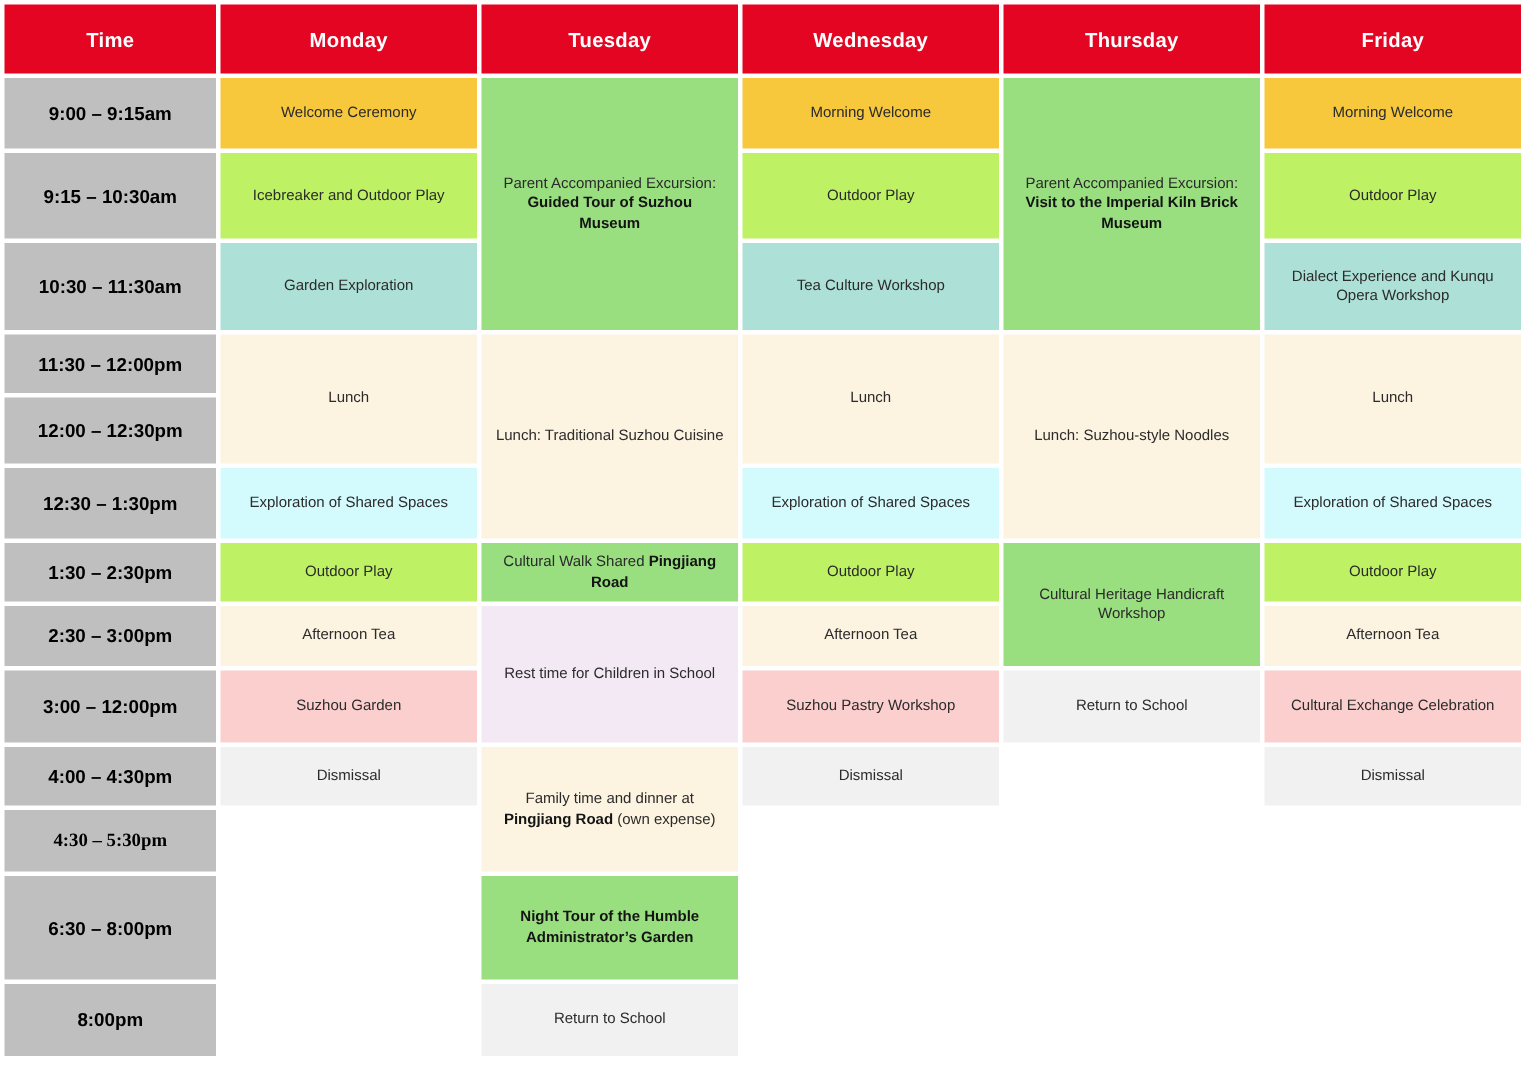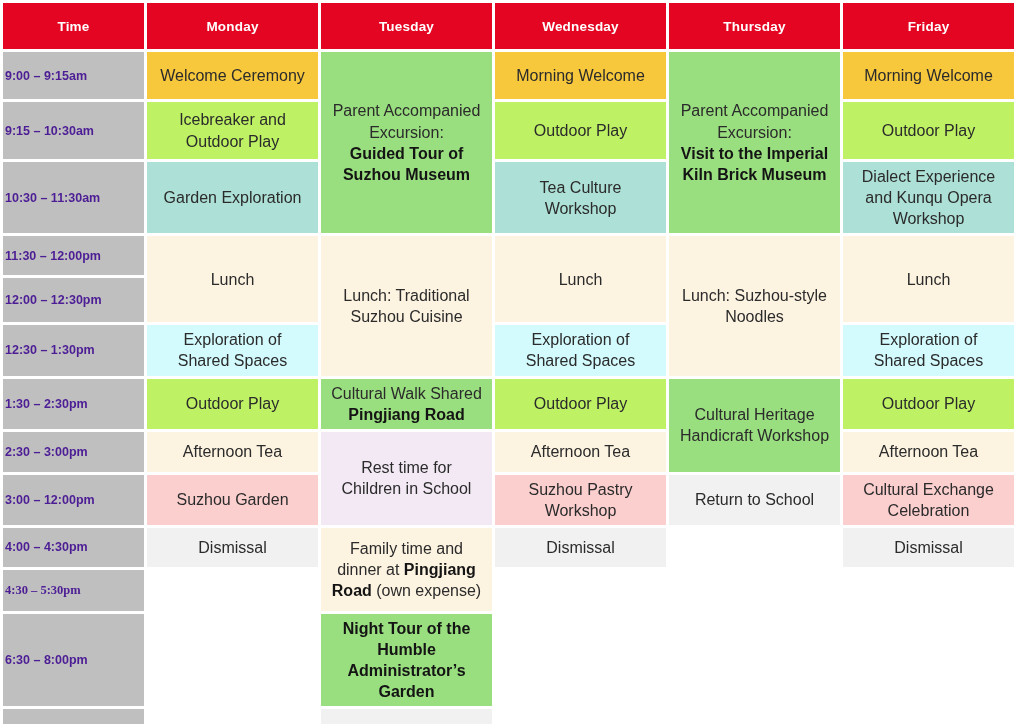--- a/index.html
+++ b/index.html
@@ -35,29 +35,30 @@
     font-weight: bold;
     letter-spacing: 0.2px;
     height: 46px;
     text-align: center;
     vertical-align: middle;
     padding: 0 4px;
     border: 0;
   }
   td.time-cell {
     background: #BFBFBF;
-    color: #4c1d95;
+    color: #000000;
     font-size: 12.5px;
     font-weight: bold;
+    text-align: center;
     vertical-align: middle;
     padding: 0 2px;
     border: 0;
   }
   td.cell {
-    font-size: 16px;
+    font-size: 10px;
     font-weight: normal;
     color: #2B2B2B;
     text-align: center;
     vertical-align: middle;
     padding: 4px 9px;
     line-height: 1.32;
     border: 0;
   }
   td.cell b { font-weight: bold; color: #141414; }
   td.empty { background: #ffffff; padding: 0; }

